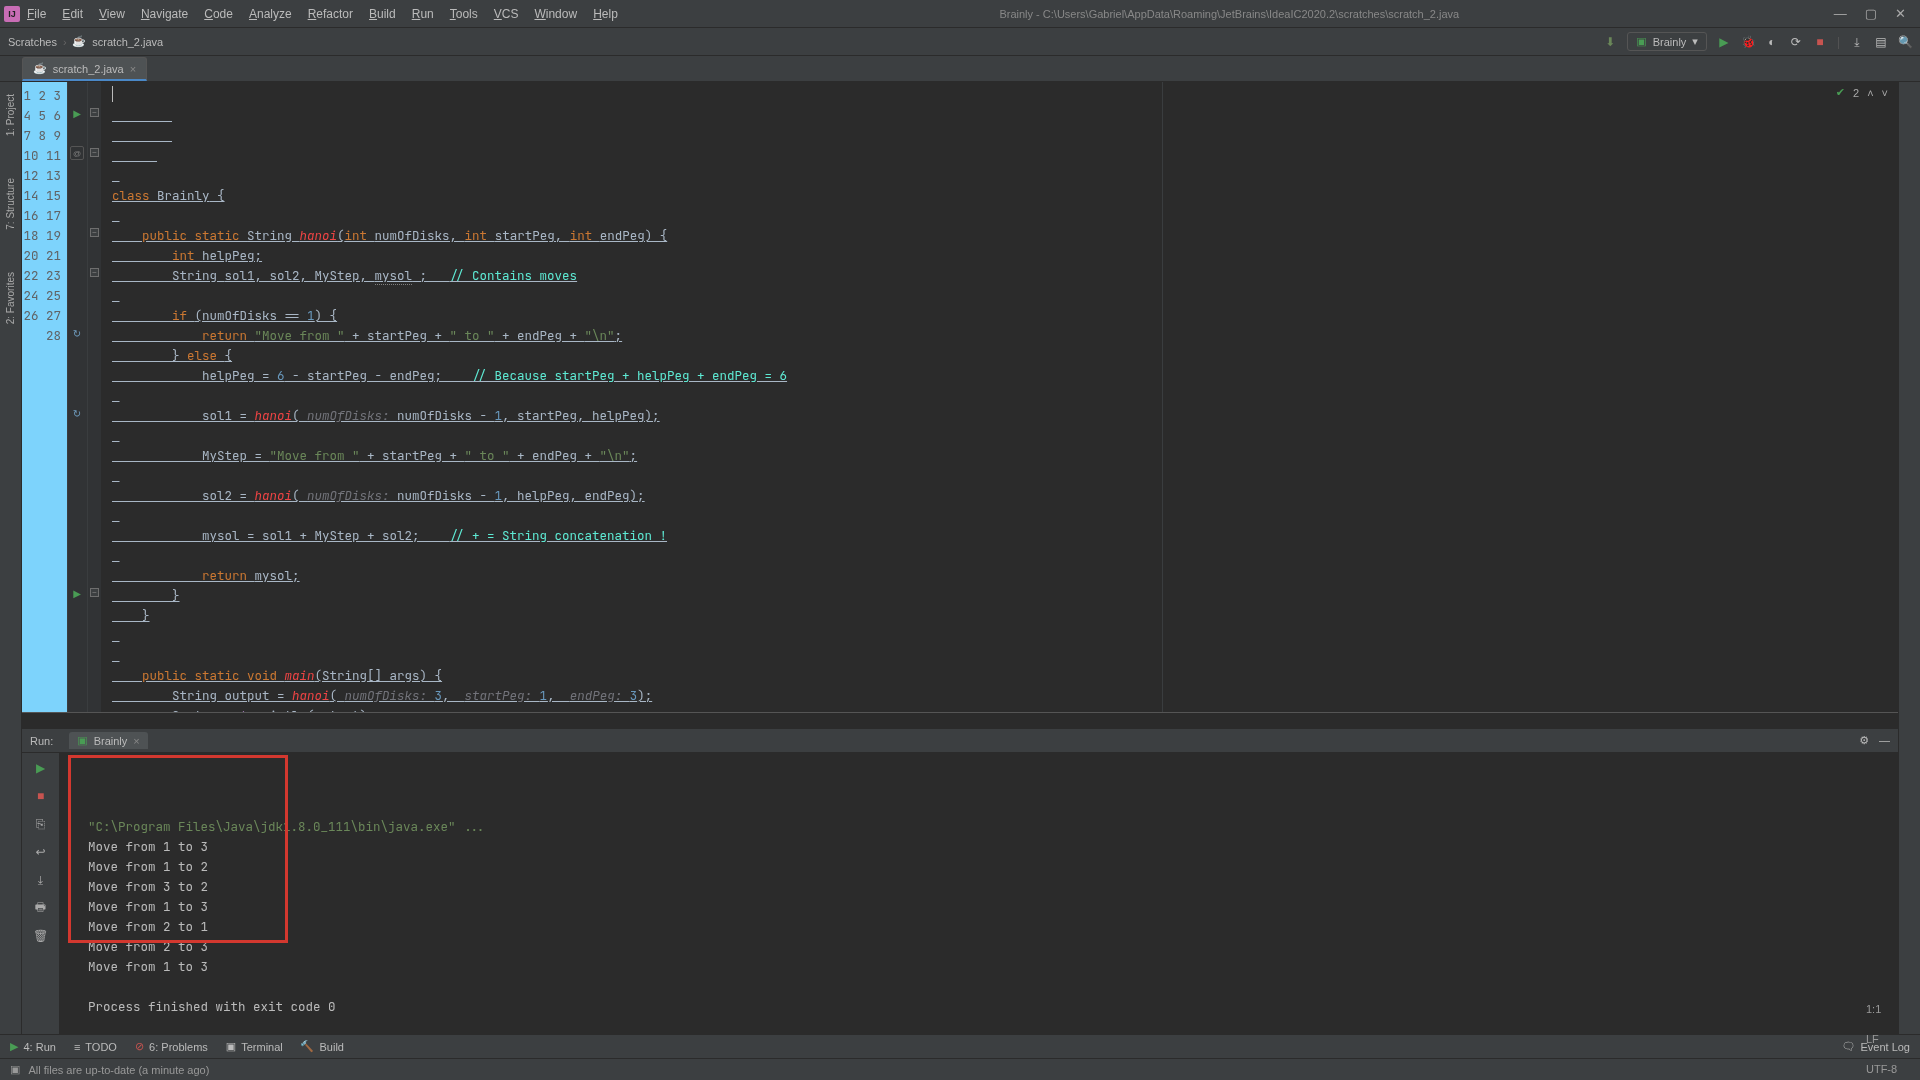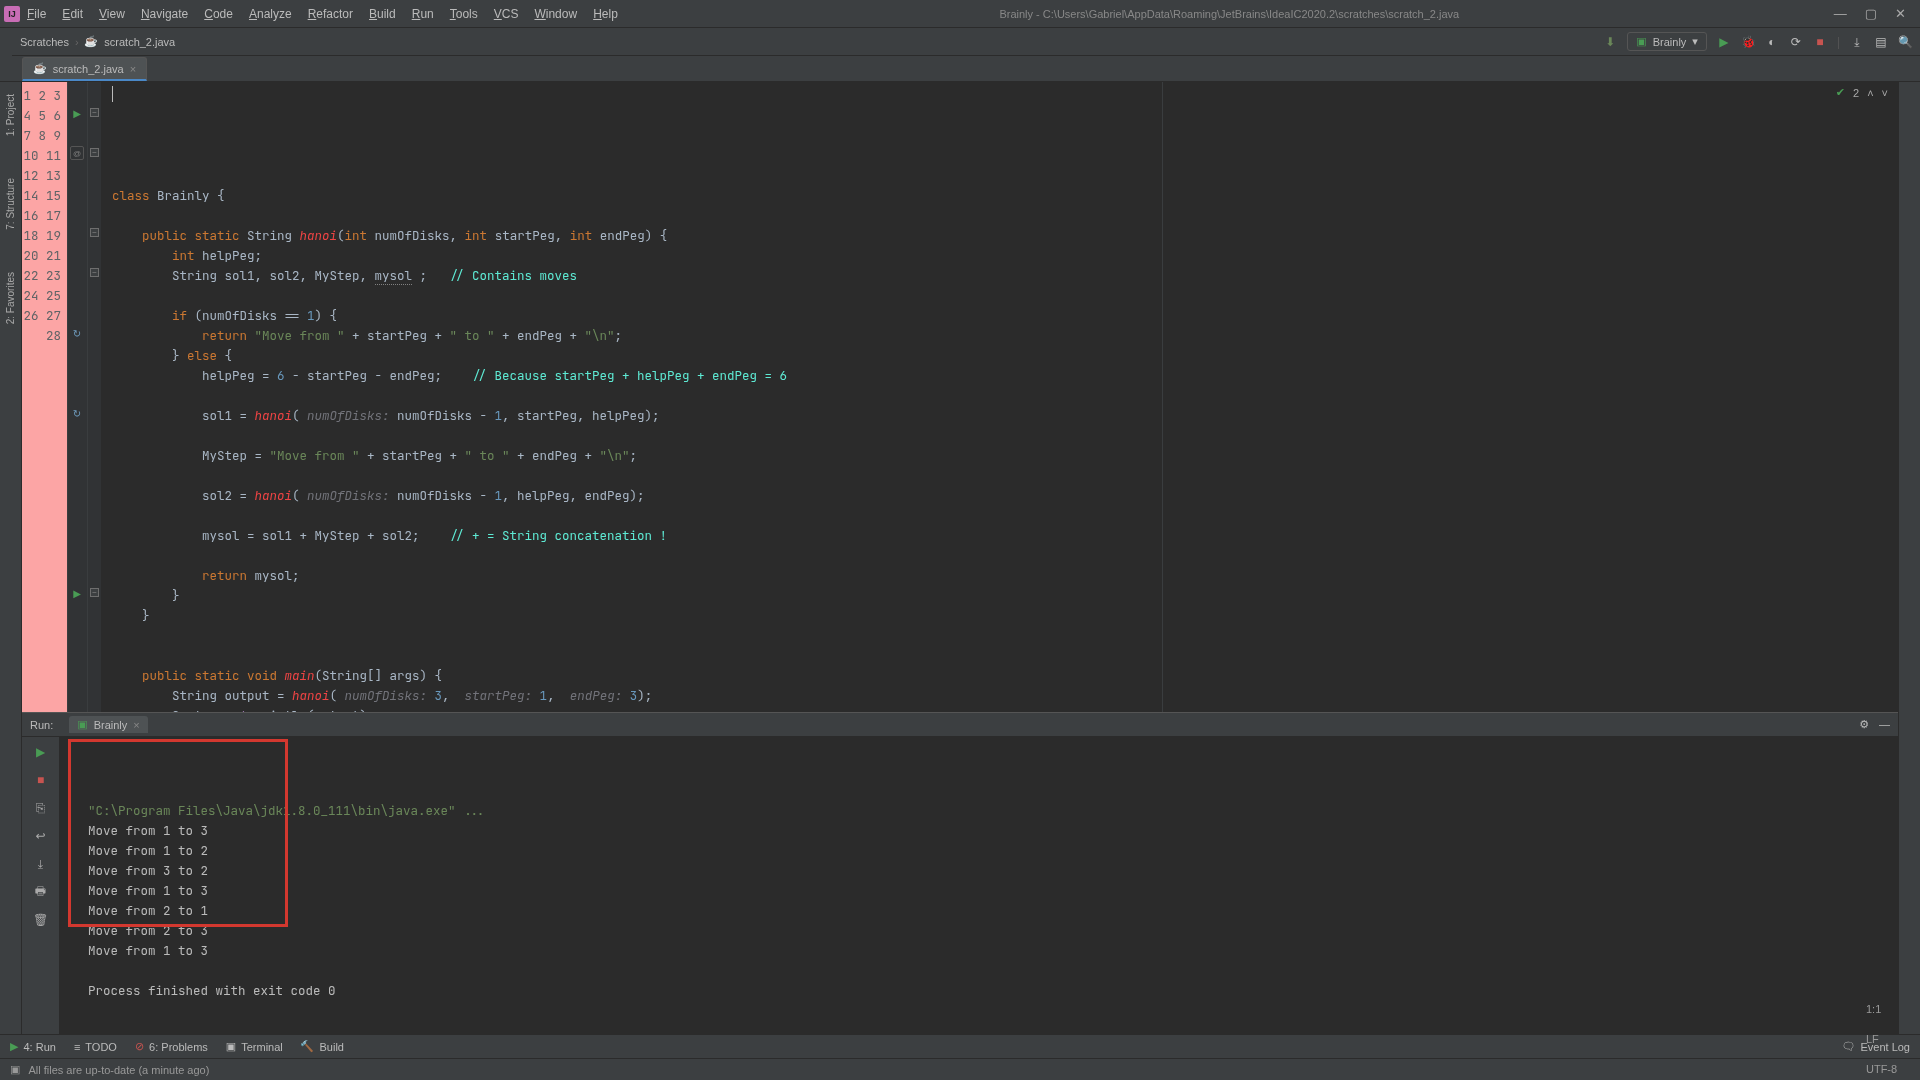--- a/index.html
+++ b/index.html
@@ -35,21 +35,20 @@
   .menubar span u { text-decoration: underline; }
   .title-text { flex:1; text-align:center; color:#888; font-size:11px; }
   .win-controls { display:flex; gap:18px; margin-right:10px; color:#aaa; font-size:13px;}
   
   .navbar {
     height: 28px;
     background: #3c3f41;
     border-bottom: 1px solid #2b2b2b;
     display:flex; align-items:center; padding: 0 8px;
     justify-content: space-between;
-    margin-left: 12px;
   }
   .breadcrumb { display:flex; align-items:center; gap:6px; font-size:11px;}
   .breadcrumb .sep { color:#666; }
   .breadcrumb .file-icon { color:#6e9cbe; }
   .nav-actions { display:flex; align-items:center; gap:10px; }
   .nav-actions .run-config {
     border:1px solid #555; border-radius:3px; padding:2px 8px;
     display:flex; align-items:center; gap:6px; font-size:11px;
   }
   .nav-actions .icon { width:14px;text-align:center; }
@@ -83,41 +82,41 @@
   .right-gutter {
     width:22px; background:#3c3f41; border-left:1px solid #2b2b2b;
   }
   .center { flex:1; display:flex; flex-direction:column; min-width:0;}
   
   .editor-wrap {
     flex: 0 0 630px;
     display:flex; background:#2b2b2b; position:relative; overflow:hidden;
   }
   .line-col {
-    width:46px; background:#fca5a5; color:#606366;
+    width:46px; background:#7dd3fc; color:#606366;
     font-family:"JetBrains Mono","Consolas",monospace;
     font-size:12.5px; line-height:20px; text-align:right; padding:4px 6px 0 0;
     border-right:1px solid #3a3d3f;
   }
   .gutter-icons {
     width:20px; background:#313335; position:relative;
     border-right:1px solid #3a3d3f;
   }
   .gutter-icons .gi {
     position:absolute; left:2px; width:14px;height:14px; font-size:10px;
     display:flex;align-items:center;justify-content:center;
   }
   .gi.run { color:#499c54; }
   .gi.override { color:#7f7f7f; border:1px solid #555;border-radius:2px;font-size:8px;}
   .gi.recur { color:#6e9cbe; }
   .code {
     flex:1; padding:4px 0 0 10px;
     font-family:"JetBrains Mono","Consolas",monospace;
     font-size:12.5px; line-height:20px; color:#a9b7c6;
-    white-space:pre; position:relative;
+    white-space:pre; position:relative;text-decoration:underline;
   }
   .code .caret {
     position:absolute; top:4px; left:10px; width:1px; height:16px; background:#bbb;
   }
   .vline {
     position:absolute; top:0; bottom:0; left:1060px; width:1px; background:#3a3d3f;
   }
   .kw { color:#cc7832; }
   .type { color:#a9b7c6; }
   .str { color:#6a8759; }
@@ -135,20 +134,21 @@
   
   .runwin {
     flex:1; display:flex; flex-direction:column; background:#2b2b2b;
     border-top:1px solid #555;
     min-height:0;
   }
   .runwin-header {
     height:24px; background:#3c3f41; display:flex; align-items:center;
     padding:0 8px; justify-content:space-between; font-size:11px;
     border-bottom:1px solid #2b2b2b;
+    margin-top:16px;
   }
   .run-left { display:flex; align-items:center; gap:6px;}
   .run-tab {
     background:#4e5254; padding:2px 8px; border-radius:3px 3px 0 0;
     display:flex;align-items:center;gap:6px; margin-left:10px;
   }
   .run-tab .close{color:#888;}
   .runwin-body { flex:1; display:flex; min-height:0;}
   .run-side {
     width:38px; background:#3c3f41; border-right:1px solid #2b2b2b;

